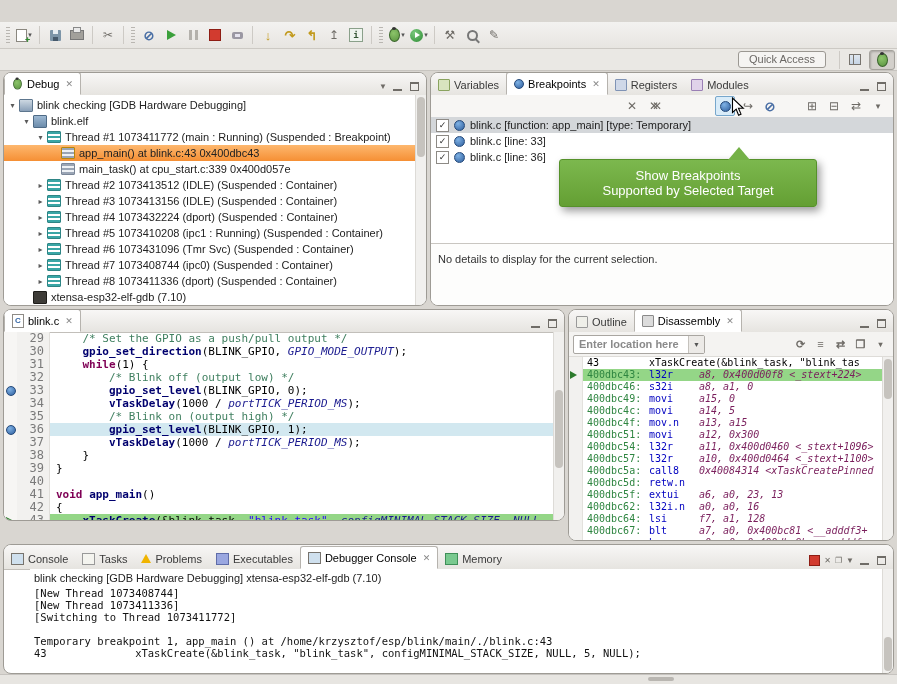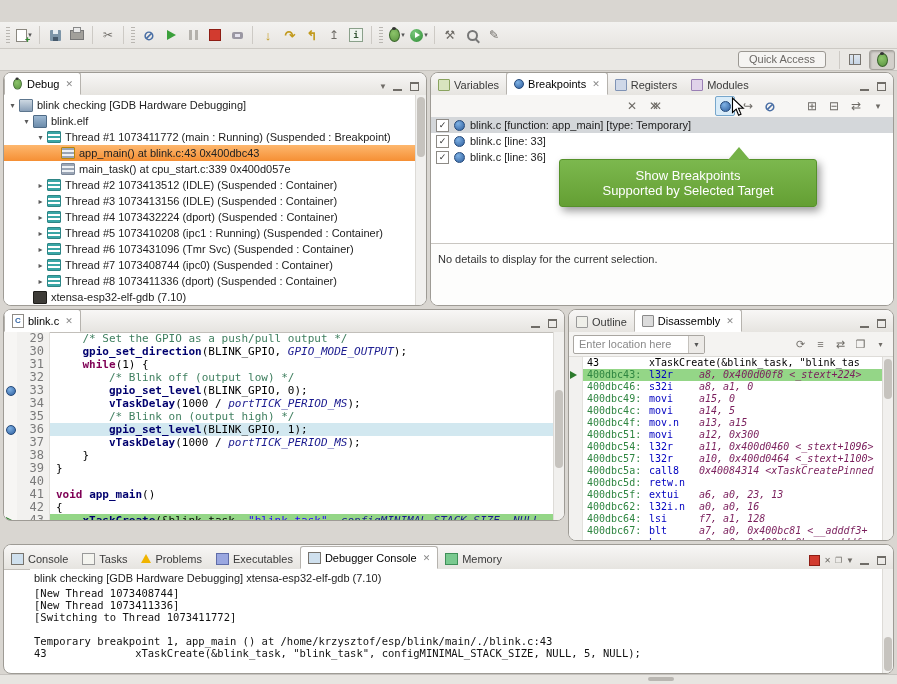--- a/index.html
+++ b/index.html
@@ -109,21 +109,21 @@
   .t-p{color:#000;}
   .t-c{color:#3f7f5f;}
   .t-k{color:#7f0055;font-weight:bold;}
   .t-s{color:#2a00ff;}
   .t-f{color:#00006e;font-weight:bold;}
   .t-m{color:#1b1b8f;font-style:italic;}
   .cfile{width:10px;height:12px;background:#fff;border:1px solid #8e8b86;color:#3465a4;font:bold 8px "Liberation Sans",sans-serif;display:flex;align-items:center;justify-content:center;flex:none;}
   .cfile::after{content:"C";}
 
   
-  .ds-toolbar{position:absolute;top:22px;left:0;right:0;height:24px;background:#f4f3f1;border-bottom:1px solid #dedcd8;display:flex;align-items:center;padding:0 4px;gap:3px;}
+  .ds-toolbar{position:absolute;top:22px;left:0;right:0;height:24px;background:#f4f3f1;border-bottom:1px solid #dedcd8;display:flex;align-items:center;padding:0 4px;gap:3px;font-weight:bold;}
   .combo{display:flex;align-items:center;height:17px;border:1px solid #a9a6a1;background:#fff;border-radius:2px;}
   .combo .ctext{padding:0 5px;color:#8a8a8a;width:104px;overflow:hidden;white-space:nowrap;}
   .combo .cbtn{width:15px;height:100%;border-left:1px solid #c5c2bd;background:#eceae7;display:flex;align-items:center;justify-content:center;font-size:7px;color:#555;}
   .ds-ico{display:inline-flex;align-items:center;justify-content:center;width:17px;height:17px;color:#6e6b66;font-size:11px;}
   .ds-body{position:absolute;top:47px;left:0;right:10px;bottom:0;overflow:hidden;font-family:"DejaVu Sans Mono",monospace;font-size:10px;line-height:12px;}
   .dsrow{display:flex;height:12px;white-space:pre;}
   .dgut{width:13px;flex:none;background:#f2f1ef;border-right:1px solid #e3e1dd;position:relative;}
   .dsrow.cur{background:#94d687;}
   .dcur{position:absolute;left:1px;top:2px;width:0;height:0;border-left:7px solid #2c7a2c;border-top:4px solid transparent;border-bottom:4px solid transparent;}
   .daddr{display:inline-block;width:62px;color:#2e8540;padding-left:4px;}

